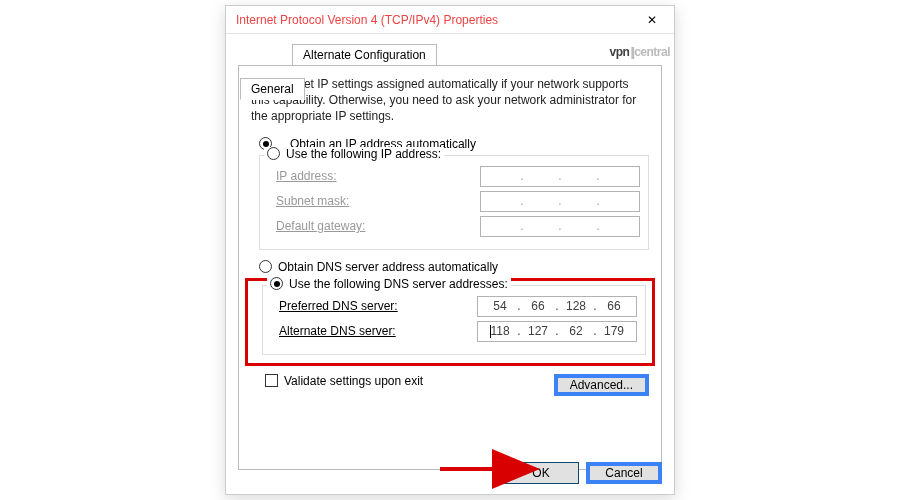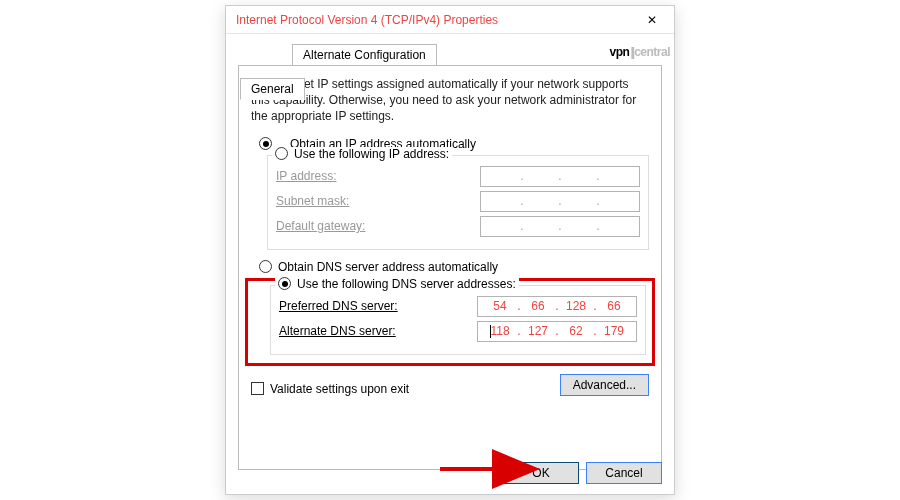--- a/index.html
+++ b/index.html
@@ -2,50 +2,50 @@
 <html><head>
 <meta charset="utf-8">
 <style>
   * { box-sizing: border-box; font-family: "Segoe UI", Tahoma, sans-serif; font-size: 12px; }
   body { margin: 0; width: 900px; height: 500px; background: #fff; position: relative; }
   .stage { position: absolute; left: 225px; top: 5px; width: 450px; height: 490px; background: #fff; border: 1px solid #ccc; box-shadow: 0 4px 15px rgba(0,0,0,0.15); }
   .titlebar { display: flex; align-items: center; height: 28px; border-bottom: 1px solid #e5e5e5; padding: 0 0 0 10px; }
   .titlebar .title { flex: 1; font-size: 12px; color: #ef4444; }
   .titlebar .close { width: 44px; height: 28px; display: flex; align-items: center; justify-content: center; font-size: 14px; font-family: Arial; color: #000; background: transparent; border: none; }
   .watermark { position: absolute; right: 0; top: 30px; font-size: 22px; font-weight: 600; letter-spacing: -0.5px; color: #bbb; padding-right: 4px; user-select: none; }
-  .watermark .v { color: #000000; }
+  .watermark .v { color: #404040; }
   .watermark .slash { display: inline-block; margin: 0 1px; letter-spacing: -2px; }
   .content { padding: 8px 12px 10px 12px; }
   .tabs { position: relative; height: 24px; }
   .tab { position: absolute; top: 2px; height: 22px; line-height: 20px; padding: 0 10px; background: #fff; border: 1px solid #bbb; border-bottom: 1px solid #fff; font-size: 12px; }
   .tab.active { top: 1px; z-index: 2; }
   .tab.inactive { border-bottom: 1px solid #bbb; z-index: 1; }
   .tab1 { left: 2px; margin-top: 35px; }
   .tab2 { left: 54px; }
   .tabline { position: absolute; bottom: 0; left: 0; right: 0; border-bottom: 1px solid #bbb; }
   .inner { border: 1px solid #bbb; border-top: none; padding: 10px 12px; height: 404px; position: relative; }
   .introtext { color: #222; line-height: 1.35; margin-bottom: 12px; }
   .radio-row { display: flex; align-items: center; margin: 4px 0; }
   .radio { width: 13px; height: 13px; border: 1px solid #333; border-radius: 50%; margin-right: 6px; position: relative; background: #fff; display: inline-block; flex-shrink: 0; }
   .radio.selected::after { content: ""; position: absolute; width: 6px; height: 6px; border-radius: 50%; background: #000; top: 2.5px; left: 2.5px; }
   .radio-label { color: #000; }
-  .fieldset { border: 1px solid #ddd; margin: 2px 0 10px 16px; padding: 6px 8px 8px 8px; position: relative; }
+  .fieldset { border: 1px solid #ddd; margin: 2px 0 10px 8px; padding: 6px 8px 8px 16px; position: relative; }
   .fieldset .legend { position: absolute; top: -9px; left: 4px; background: #fff; padding: 0 3px; display: flex; align-items: center; }
   .formrow { display: flex; align-items: center; justify-content: space-between; margin: 4px 0; }
   .formrow .label { color: #999; text-decoration: underline; }
   .formrow .label.enabled { color: #000; }
   .ipbox { width: 160px; height: 21px; border: 1px solid #b3b3b3; background: #fff; font-family: "Segoe UI"; display: flex; align-items: center; justify-content: center; letter-spacing: 0px; color: #a5a5a5; }
-  .ipbox.on { color: #ef4444; }
+  .ipbox.on { color: #404040; }
   .ipbox .seg { width: 28px; text-align: center; display: inline-block; }
   .ipbox .dot { display: inline-block; width: 10px; text-align: center; }
   .ipbox .cursor { display: inline-block; width: 1px; height: 13px; background: #000; vertical-align: middle; margin-right: -1px; }
   .redbox { border: 3px solid #d80000; padding: 2px 6px 6px 6px; margin: 2px -6px 8px -6px; }
-  .bottomrow { display: flex; justify-content: space-between; align-items: flex-end; margin-top: 6px; }
+  .bottomrow { display: flex; justify-content: space-between; align-items: flex-start; margin-top: 6px; margin-left: 14px; }
   .chk { width: 13px; height: 13px; border: 1px solid #333; background: #fff; margin-right: 6px; display: inline-block; flex-shrink: 0; }
-  .btn { height: 22px; min-width: 76px; padding: 0 12px; background: #e1e1e1; border: 1px solid #3b82f6; font-size: 12px; color: #000; }
+  .btn { height: 22px; min-width: 76px; padding: 0 12px; background: #e1e1e1; border: 4px solid #3b82f6; font-size: 12px; color: #000; }
   .btn.primary { border: 1px solid #0c4a6e; }
   .dlgbuttons { position: absolute; right: 12px; bottom: 10px; display: flex; gap: 7px; }
   .arrow { position: absolute; left: 440px; top: 457px; pointer-events: none; }
   .arrow svg { overflow: visible; }
 </style>
 </head>
 <body>
 
 <div class="stage">
   <div class="titlebar">

